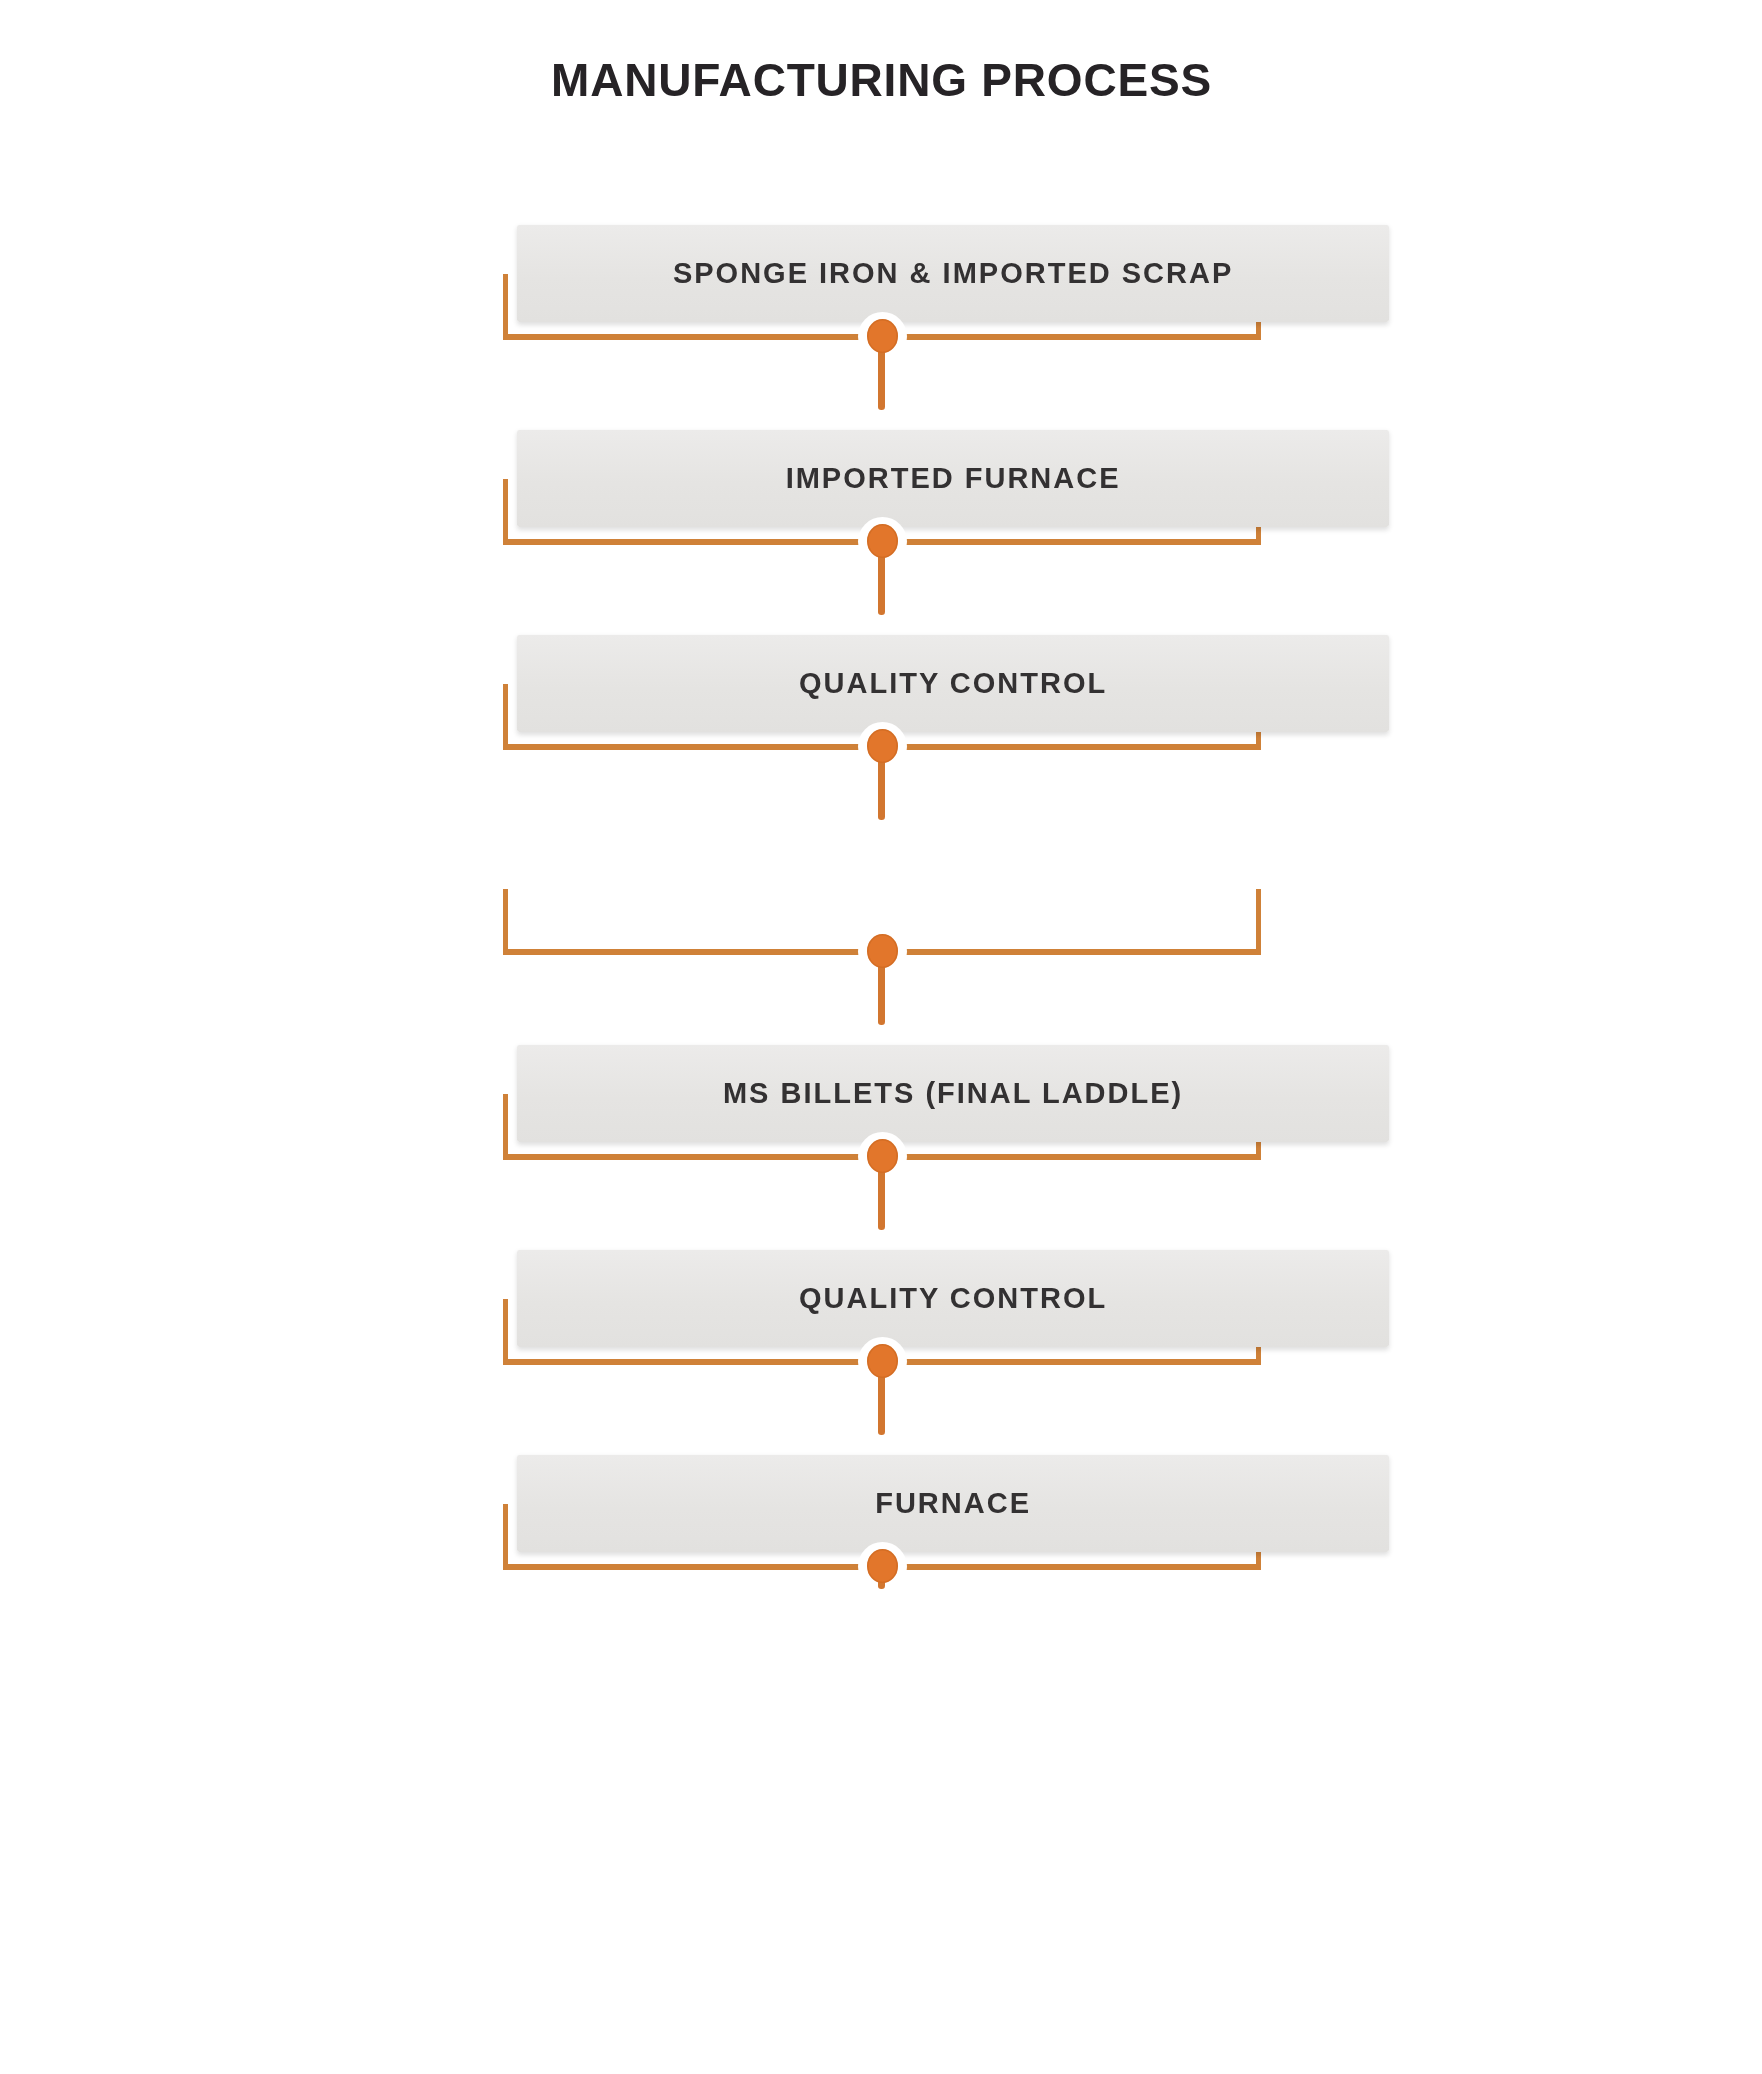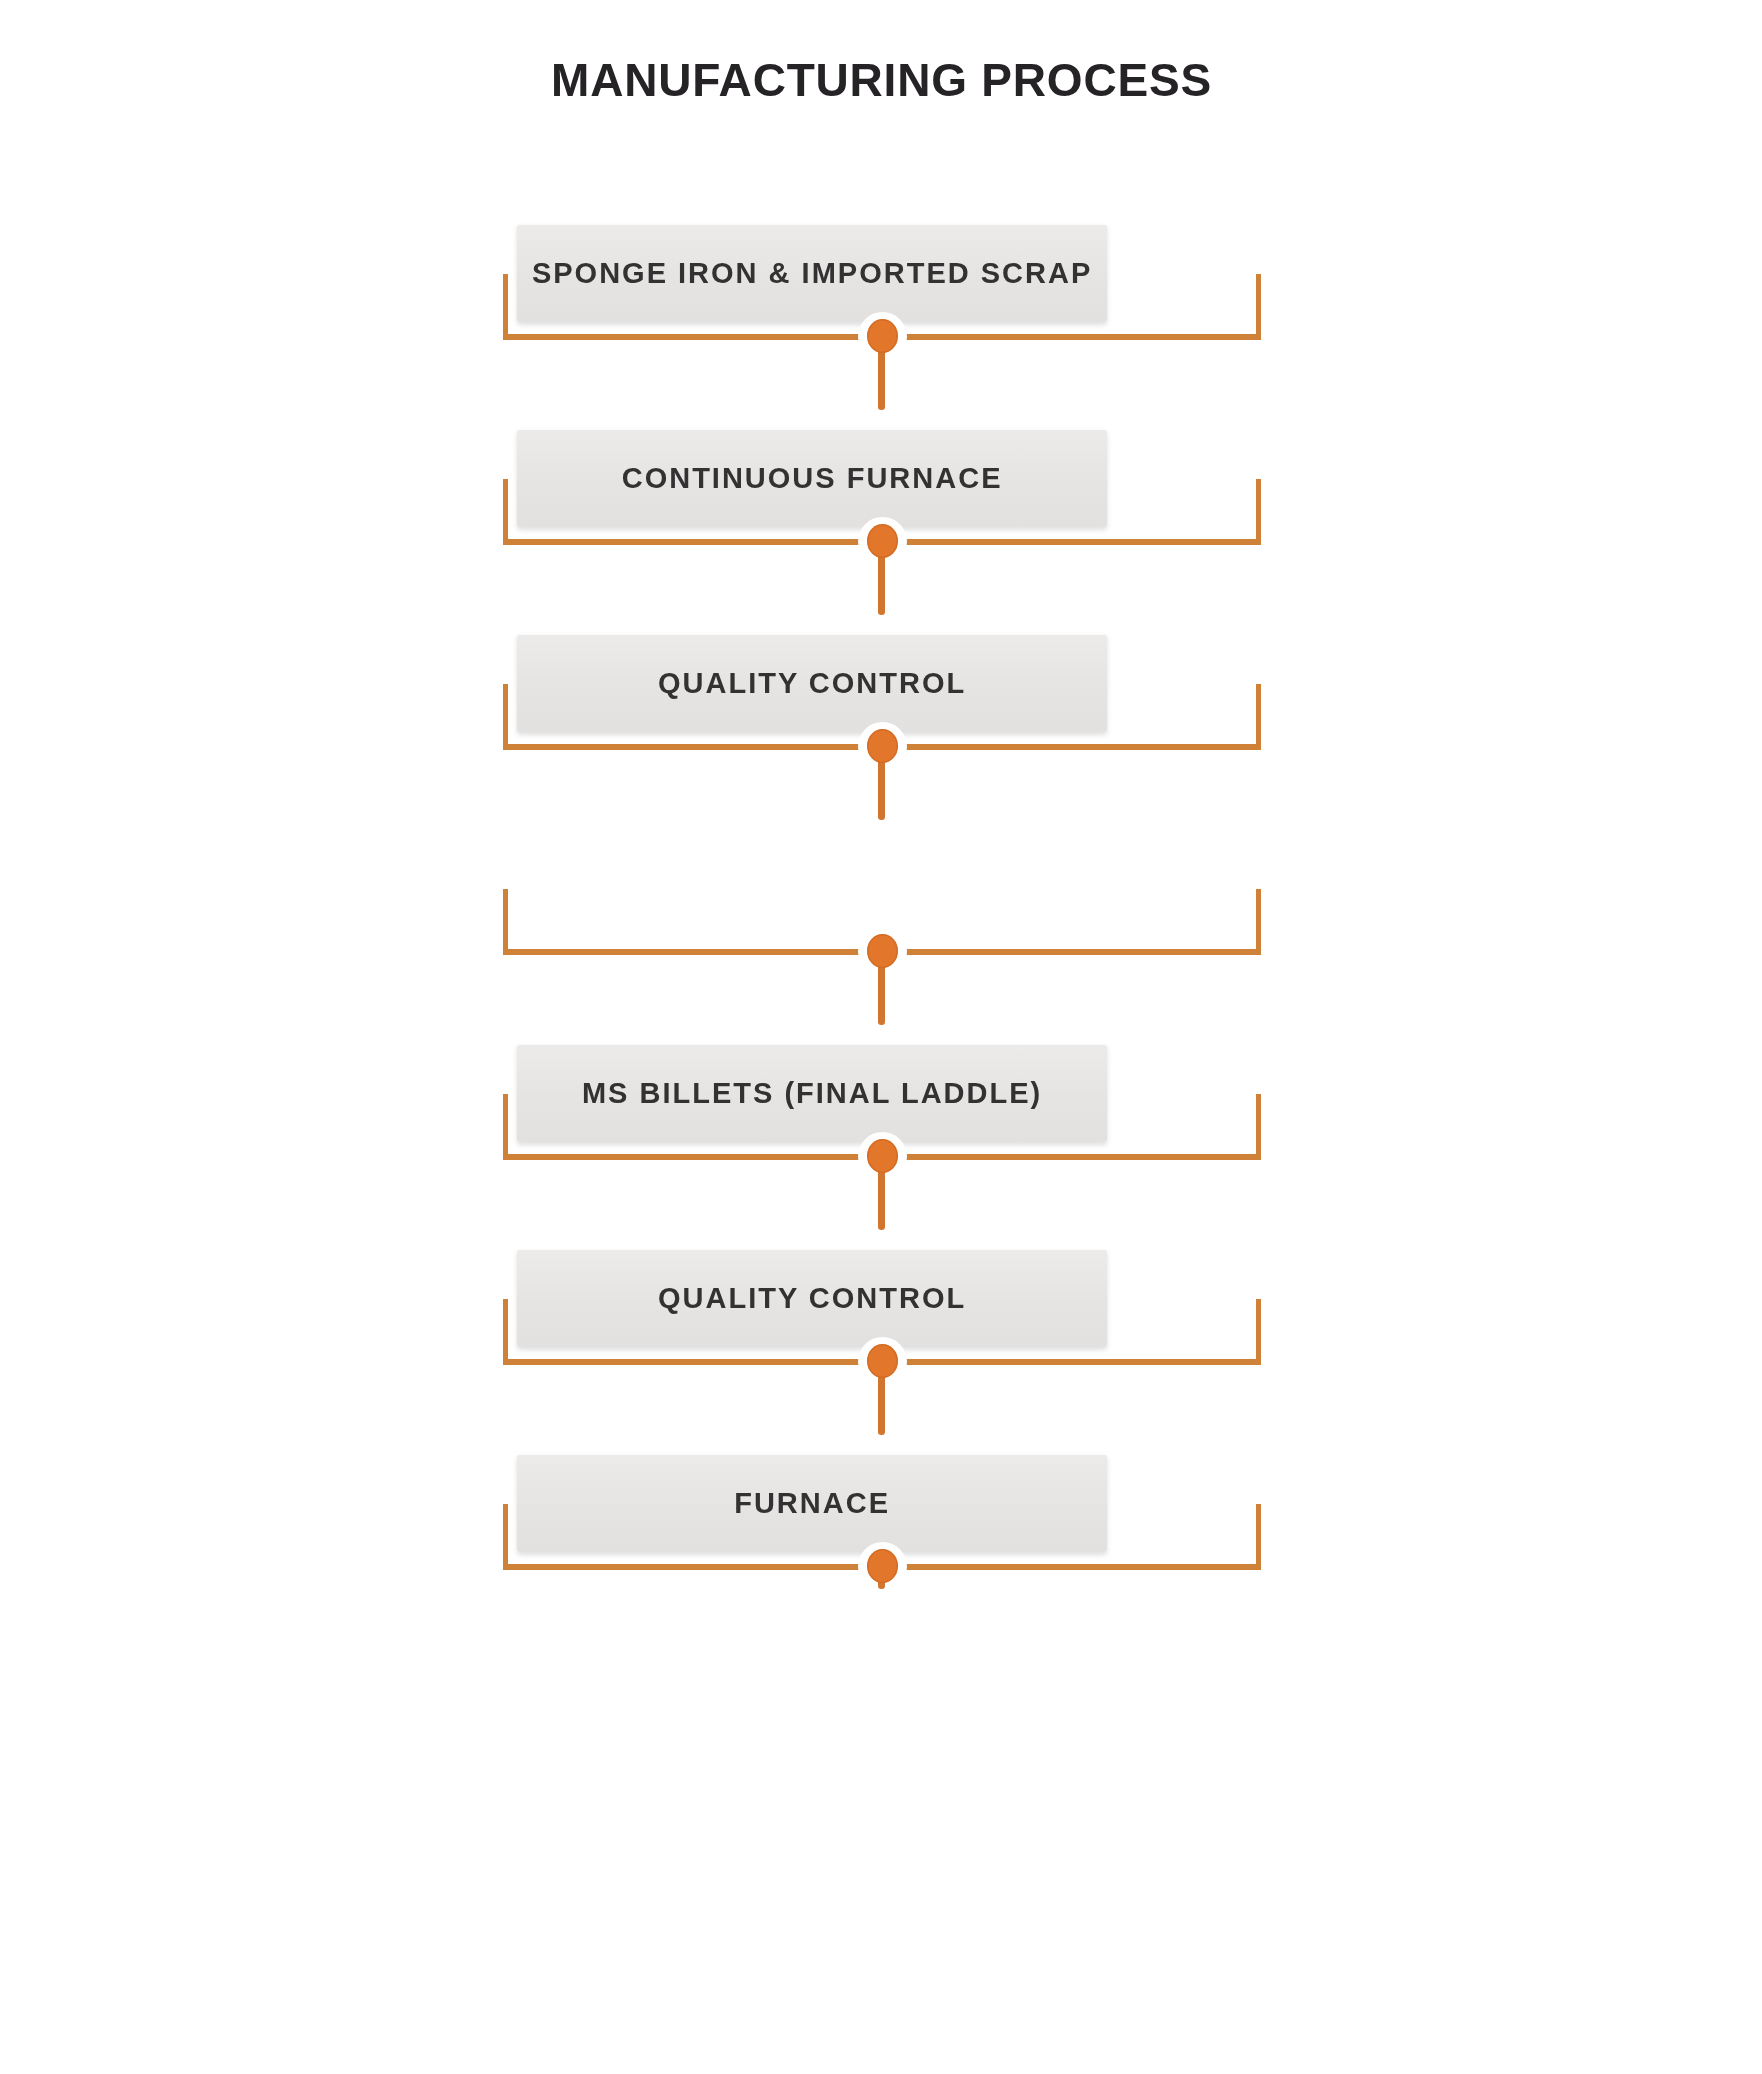--- a/index.html
+++ b/index.html
@@ -45,21 +45,21 @@
   }
   .step {
     position: relative;
     height: 205px;
     width: 758px;
   }
   .box {
     position: absolute;
     top: 0;
     left: 14.6px;
-    width: 590px;
+    width: 872px;
     height: 97px;
     background: linear-gradient(180deg, #ECEBEA 0%, var(--box-fill) 55%, #E2E1DF 100%);
     border-radius: 2.4px;
     box-shadow: 0 2.4px 5.7px rgba(0,0,0,0.13);
     display: flex;
     align-items: center;
     justify-content: center;
   }
   .box .label {
     font-size: 29px;
@@ -122,21 +122,21 @@
       <span class="label">SPONGE IRON &amp; IMPORTED SCRAP</span>
     </div>
     <div class="halo"></div>
     <div class="stem"></div>
     <div class="dot"></div>
   </div>
 
   <div class="step">
     <div class="bracket"></div>
     <div class="box">
-      <span class="label">CONTINUOUS FURNACE</span>
+      <span class="label">IMPORTED FURNACE</span>
     </div>
     <div class="halo"></div>
     <div class="stem"></div>
     <div class="dot"></div>
   </div>
 
   <div class="step">
     <div class="bracket"></div>
     <div class="box">
       <span class="label">QUALITY CONTROL</span>

